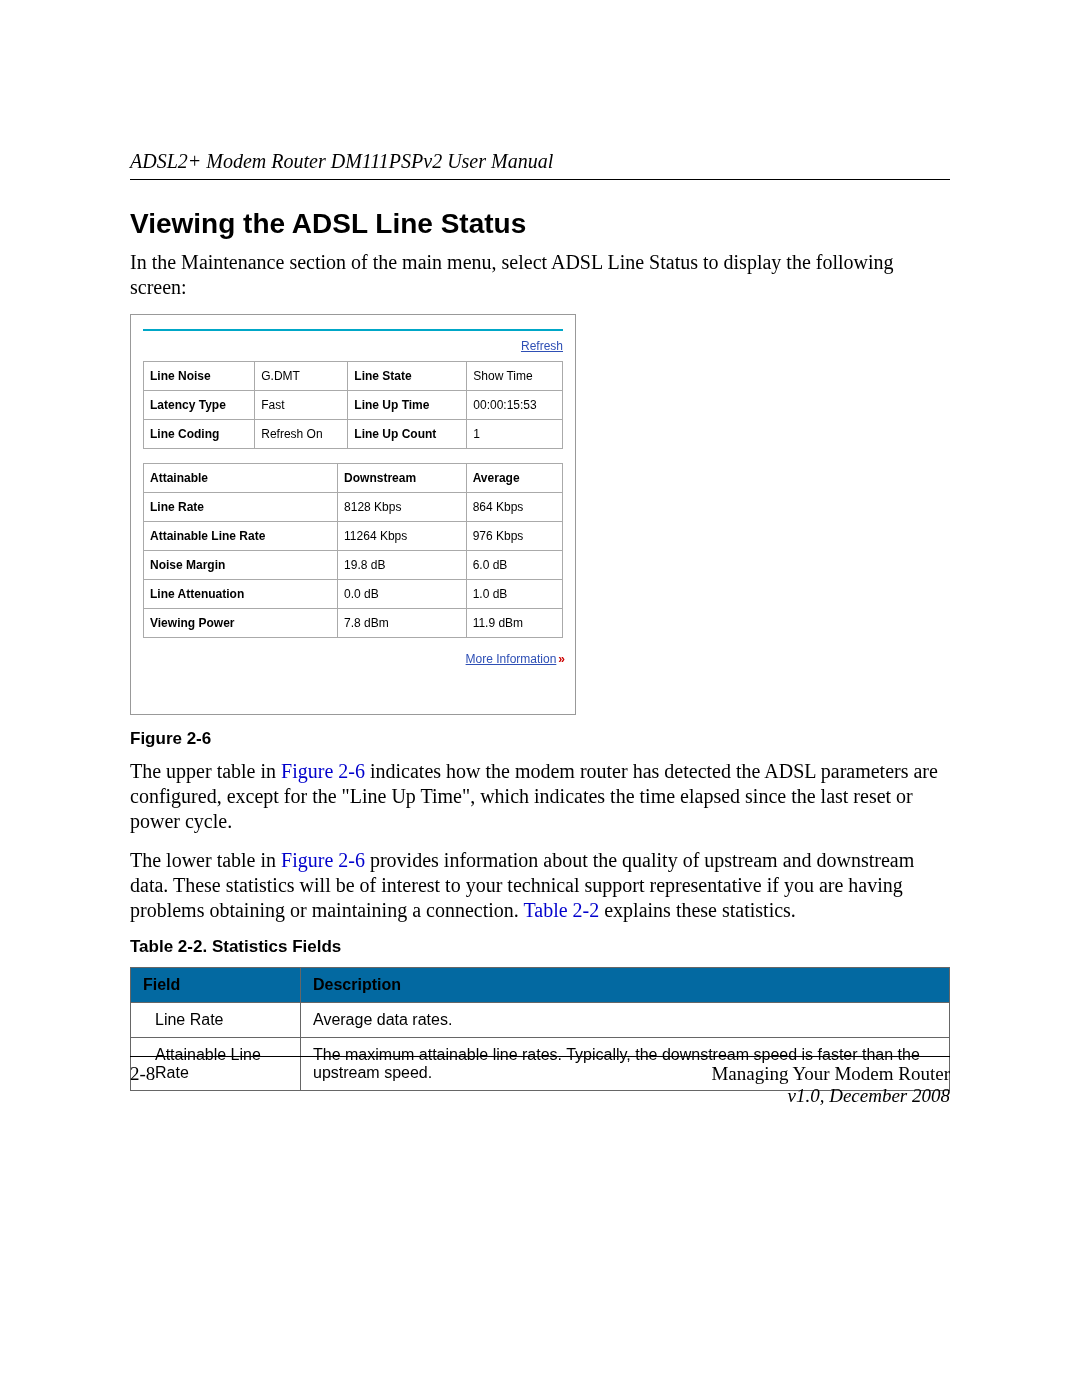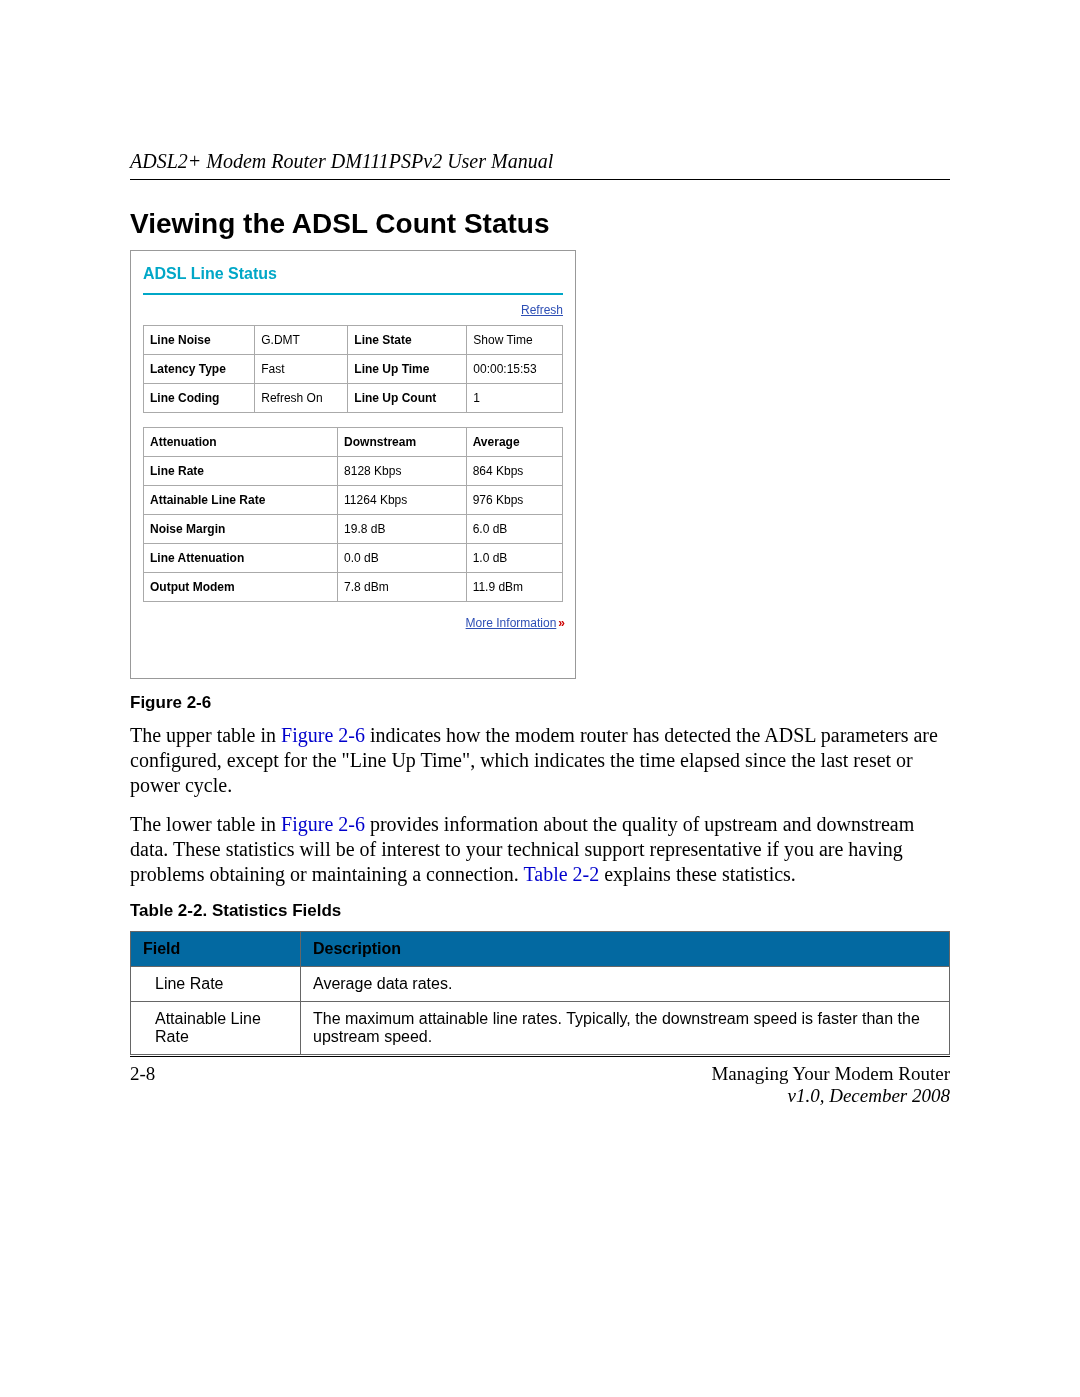--- a/index.html
+++ b/index.html
@@ -137,25 +137,25 @@
     font-size: 19px;
   }
 </style>
 </head>
 <body>
 
 <div class="page">
 
   <div class="running-head">ADSL2+ Modem Router DM111PSPv2 User Manual</div>
 
-  <h2 class="section-title">Viewing the ADSL Count Status</h2>
-
+  <h2 class="section-title">Viewing the ADSL Line Status</h2>
+
+  <p class="body">In the Maintenance section of the main menu, select ADSL Line Status to display the following screen:</p>
 
   <div class="shot">
-    <div class="shot-title">ADSL Line Status</div>
     <div class="shot-hr"></div>
     <div class="shot-link-right">
       <span class="lnk">Refresh</span>
     </div>
 
     <table class="mini-table">
       <tbody>
           <tr>
         <td class="lbl">Line Noise</td>
         <td>G.DMT</td>
@@ -173,21 +173,21 @@
         <td>Refresh On</td>
         <td class="lbl">Line Up Count</td>
         <td>1</td>
       </tr>
     </tbody>
       </table>
 
     <table class="mini-table">
       <tbody>
           <tr>
-        <td class="lbl">Attenuation</td>
+        <td class="lbl">Attainable</td>
         <td class="lbl">Downstream</td>
         <td class="lbl">Average</td>
       </tr>
       <tr>
         <td class="lbl">Line Rate</td>
         <td>8128 Kbps</td>
         <td>864 Kbps</td>
       </tr>
       <tr>
         <td class="lbl">Attainable Line Rate</td>
@@ -198,21 +198,21 @@
         <td class="lbl">Noise Margin</td>
         <td>19.8 dB</td>
         <td>6.0 dB</td>
       </tr>
       <tr>
         <td class="lbl">Line Attenuation</td>
         <td>0.0 dB</td>
         <td>1.0 dB</td>
       </tr>
       <tr>
-        <td class="lbl">Output Modem</td>
+        <td class="lbl">Viewing Power</td>
         <td>7.8 dBm</td>
         <td>11.9 dBm</td>
       </tr>
     </tbody>
       </table>
 
     <div class="shot-link-right">
       <span class="lnk">More Information</span><span class="chev">»</span>
     </div>
   </div>

